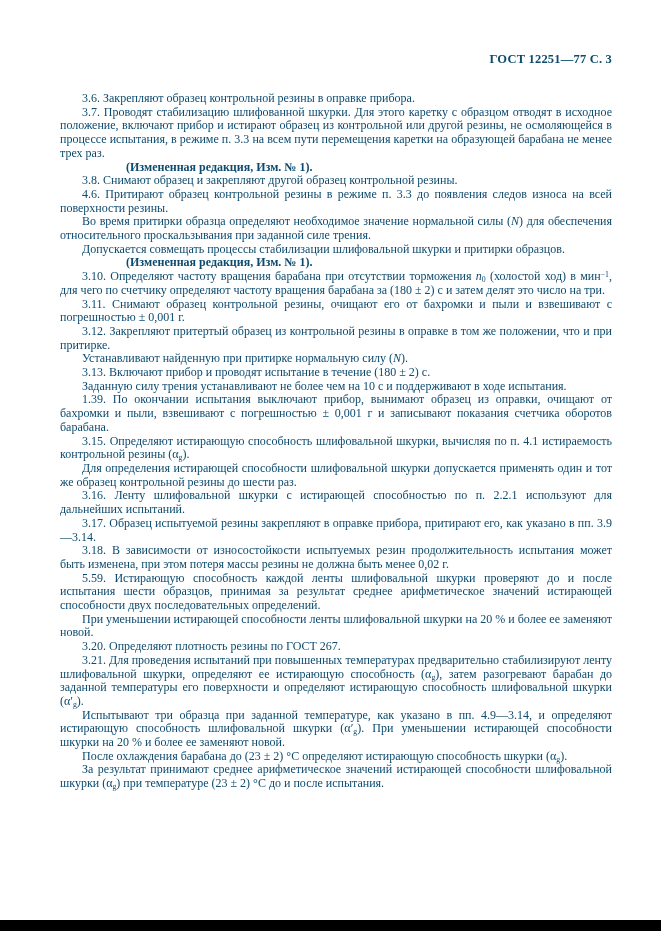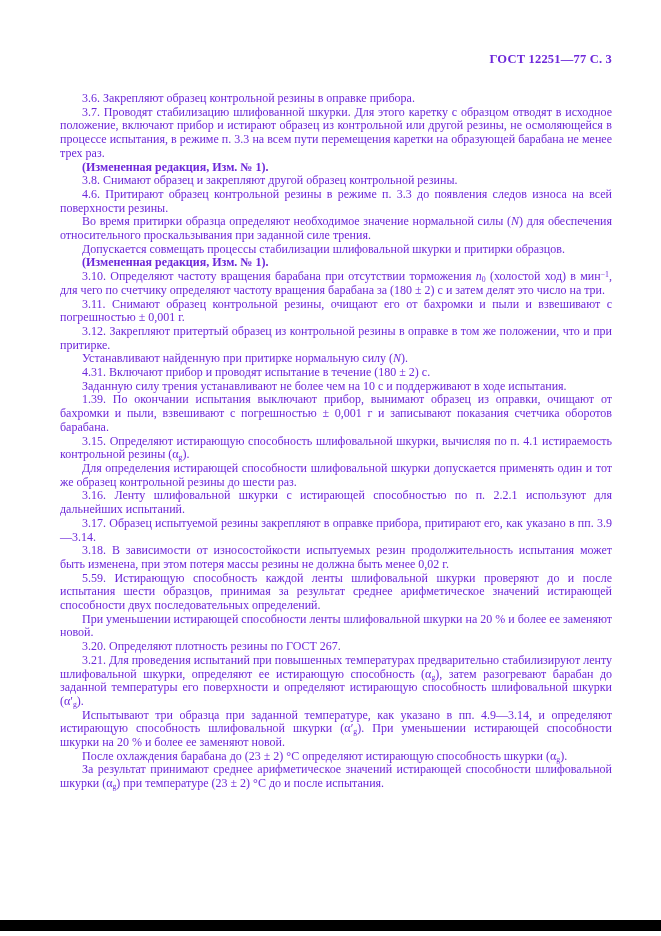--- a/index.html
+++ b/index.html
@@ -7,21 +7,21 @@
     padding: 0;
     background: #e8e8e8;
   }
   .page {
     position: relative;
     width: 661px;
     height: 936px;
     background: #ffffff;
     overflow: hidden;
     font-family: "Liberation Serif", serif;
-    color: #6d28d9;
+    color: #0c4a6e;
   }
   .header {
     position: absolute;
     top: 52px;
     left: 60px;
     width: 552px;
     text-align: right;
     font-weight: bold;
     font-size: 12.5px;
     letter-spacing: 0.2px;
@@ -33,21 +33,21 @@
     width: 552px;
     font-size: 12px;
     line-height: 13.7px;
     text-align: justify;
   }
   p.para {
     margin: 0;
     padding: 0;
     text-indent: 22px;
   }
-  .b { font-weight: bold; }
+  .b { font-weight: bold; margin-left: 44px; }
   .i { font-style: italic; }
   .sub { font-size: 0.65em; vertical-align: -0.25em; line-height: 0; }
   .sup { font-size: 0.65em; vertical-align: 0.45em; line-height: 0; }
   .bottom-bar {
     position: absolute;
     left: 0;
     bottom: 5px;
     width: 661px;
     height: 11px;
     background: #000000;
@@ -68,21 +68,21 @@
       <p class="para"><span class="b">(Измененная редакция, Изм. № 1).</span></p>
       <p class="para"><span>3.8. Снимают образец и закрепляют другой образец контрольной резины.</span></p>
       <p class="para"><span>4.6. Притирают образец контрольной резины в режиме п. 3.3 до появления следов износа на всей поверхности резины.</span></p>
       <p class="para"><span>Во время притирки образца определяют необходимое значение нормальной силы (</span><span class="i">N</span><span>) для обеспечения относительного проскальзывания при заданной силе трения.</span></p>
       <p class="para"><span>Допускается совмещать процессы стабилизации шлифовальной шкурки и притирки образцов.</span></p>
       <p class="para"><span class="b">(Измененная редакция, Изм. № 1).</span></p>
       <p class="para"><span>3.10. Определяют частоту вращения барабана при отсутствии торможения </span><span class="i">n</span><span class="sub">0</span><span> (холостой ход) в мин</span><span class="sup">−1</span><span>, для чего по счетчику определяют частоту вращения барабана за (180 ± 2) с и затем делят это число на три.</span></p>
       <p class="para"><span>3.11. Снимают образец контрольной резины, очищают его от бахромки и пыли и взвешивают с погрешностью ± 0,001 г.</span></p>
       <p class="para"><span>3.12. Закрепляют притертый образец из контрольной резины в оправке в том же положении, что и при притирке.</span></p>
       <p class="para"><span>Устанавливают найденную при притирке нормальную силу (</span><span class="i">N</span><span>).</span></p>
-      <p class="para"><span>4.31. Включают прибор и проводят испытание в течение (180 ± 2) с.</span></p>
+      <p class="para"><span>3.13. Включают прибор и проводят испытание в течение (180 ± 2) с.</span></p>
       <p class="para"><span>Заданную силу трения устанавливают не более чем на 10 с и поддерживают в ходе испытания.</span></p>
       <p class="para"><span>1.39. По окончании испытания выключают прибор, вынимают образец из оправки, очищают от бахромки и пыли, взвешивают с погрешностью ± 0,001 г и записывают показания счетчика оборотов барабана.</span></p>
       <p class="para"><span>3.15. Определяют истирающую способность шлифовальной шкурки, вычисляя по п. 4.1 истираемость контрольной резины (α</span><span class="sub">g</span><span>).</span></p>
       <p class="para"><span>Для определения истирающей способности шлифовальной шкурки допускается применять один и тот же образец контрольной резины до шести раз.</span></p>
       <p class="para"><span>3.16. Ленту шлифовальной шкурки с истирающей способностью по п. 2.2.1 используют для дальнейших испытаний.</span></p>
       <p class="para"><span>3.17. Образец испытуемой резины закрепляют в оправке прибора, притирают его, как указано в пп. 3.9—3.14.</span></p>
       <p class="para"><span>3.18. В зависимости от износостойкости испытуемых резин продолжительность испытания может быть изменена, при этом потеря массы резины не должна быть менее 0,02 г.</span></p>
       <p class="para"><span>5.59. Истирающую способность каждой ленты шлифовальной шкурки проверяют до и после испытания шести образцов, принимая за результат среднее арифметическое значений истирающей способности двух последовательных определений.</span></p>
       <p class="para"><span>При уменьшении истирающей способности ленты шлифовальной шкурки на 20 % и более ее заменяют новой.</span></p>
       <p class="para"><span>3.20. Определяют плотность резины по ГОСТ 267.</span></p>

